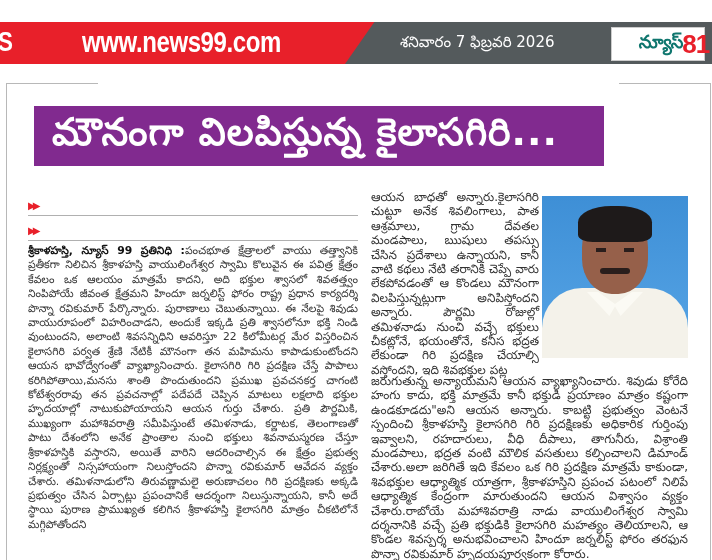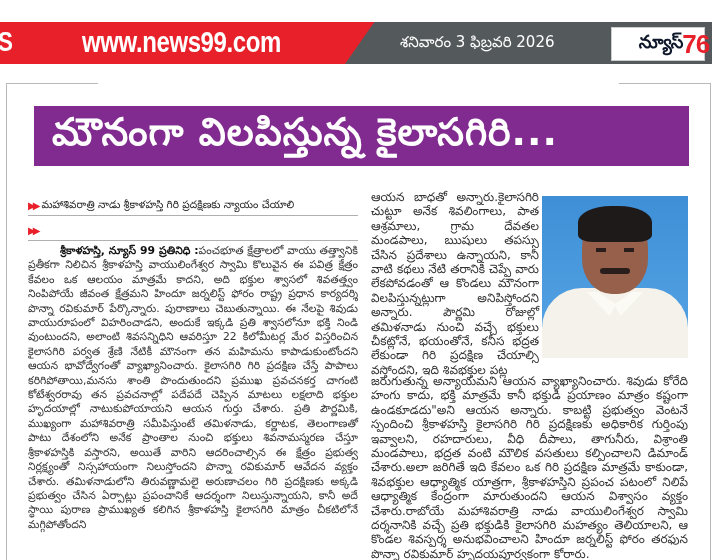--- a/index.html
+++ b/index.html
@@ -36,33 +36,33 @@
     .mh-date {
       position: absolute; left: 400px; top: 11px; color: #fff;
       font-size: 15px;
     }
     .mh-logo {
       position: absolute; left: 611px; top: 5px; width: 92px; height: 32px;
       background: #fff; border: 1px solid #ccc;
       display: flex; align-items: center; justify-content: center;
       font-weight: bold; font-size: 20px; letter-spacing: -1px;
     }
-    .mh-logo .blue { color: #0f172a; font-size: 18px; margin-left: 32px; }
+    .mh-logo .blue { color: #0f766e; font-size: 18px; margin-left: 32px; }
     .mh-logo .red { color: #e8202a; font-size: 26px; font-family: "Liberation Sans", sans-serif; }
 
     .frame {
       position: absolute; left: 6px; top: 83px; width: 698px; height: 480px;
       border-left: 1px solid #b8b8b8;
     }
     .frame-top-l { position: absolute; left: 6px; top: 83px; width: 92px; height: 1px; background: #b8b8b8; }
     .frame-top-r { position: absolute; left: 619px; top: 83px; width: 92px; height: 1px; background: #b8b8b8; }
     .frame-right { position: absolute; left: 710px; top: 83px; width: 1px; height: 480px; background: #b8b8b8; }
 
     .headline {
-      position: absolute; left: 34px; top: 106px; width: 655px; height: 60px;
+      position: absolute; left: 34px; top: 106px; width: 570px; height: 60px;
       background: #812a8f;
       display: flex; align-items: center;
     }
     .headline h1 {
       margin: 0; padding-left: 18px;
       color: #ffffff; font-size: 38px; font-weight: bold; letter-spacing: 1px;
       white-space: nowrap;
     }
 
     .subheads { position: absolute; left: 28px; top: 195px; width: 330px; }
@@ -71,21 +71,21 @@
       border-bottom: 1px solid #b0b0b0; margin-bottom: 4px;
       font-size: 10.5px; color: #222; white-space: nowrap; overflow: hidden;
     }
     .subhead .arrow { color: #e8202a; font-size: 10px; margin-right: 4px; letter-spacing: -3px; }
 
     .col-left {
       position: absolute; left: 28px; top: 244px; width: 330px;
       font-size: 10.8px; line-height: 14.4px; color: #333;
       text-align: justify;
     }
-    .col-left .dateline { font-weight: bold; color: #111; margin-left: 32px; }
+    .col-left .dateline { font-weight: bold; color: #111; }
 
     .col-right-top {
       position: absolute; left: 371px; top: 190px; width: 168px;
       font-size: 12px; line-height: 14.4px; color: #333;
       text-align: justify;
     }
     .col-right-bottom {
       position: absolute; left: 371px; top: 374px; width: 317px;
       font-size: 12px; line-height: 14.4px; color: #333;
       text-align: justify;
@@ -127,40 +127,39 @@
     }
   </style>
 </head>
 <body>
 
 <div class="masthead">
   <div class="mh-red"></div>
   <div class="mh-gray"></div>
   <span class="mh-s">S</span>
   <span class="mh-url">www.news99.com</span>
-  <span class="mh-date">శనివారం 3 ఫిబ్రవరి 2026</span>
+  <span class="mh-date">శనివారం 7 ఫిబ్రవరి 2026</span>
   <div class="mh-logo">
     <span class="blue">న్యూస్</span>
-    <span class="red">76</span>
+    <span class="red">81</span>
   </div>
 </div>
 
 <div class="frame"></div>
 <div class="frame-top-l"></div>
 <div class="frame-top-r"></div>
 <div class="frame-right"></div>
 
 <div class="headline">
   <h1>మౌనంగా విలపిస్తున్న కైలాసగిరి...</h1>
 </div>
 
 <div class="subheads">
   <div class="subhead">
     <span class="arrow">▶▶</span>
-    <span>మహాశివరాత్రి నాడు శ్రీకాళహస్తి గిరి ప్రదక్షిణకు న్యాయం చేయాలి</span>
   </div>
   <div class="subhead">
     <span class="arrow">▶▶</span>
   </div>
 </div>
 
 <div class="col-left">
   <span class="dateline">శ్రీకాళహస్తి, న్యూస్ 99 ప్రతినిధి :</span><span>పంచభూత క్షేత్రాలలో వాయు తత్త్వానికి ప్రతీకగా నిలిచిన శ్రీకాళహస్తి వాయులింగేశ్వర స్వామి కొలువైన ఈ పవిత్ర క్షేత్రం కేవలం ఒక ఆలయం మాత్రమే కాదని, అది భక్తుల శ్వాసలో శివతత్త్వం నింపిపోయే జీవంత క్షేత్రమని హిందూ జర్నలిస్ట్ ఫోరం రాష్ట్ర ప్రధాన కార్యదర్శి పొన్నా రవికుమార్ పేర్కొన్నారు. పురాణాలు చెబుతున్నాయి. ఈ నేలపై శివుడు వాయురూపంలో విహరించాడని, అందుకే ఇక్కడి ప్రతి శ్వాసలోనూ భక్తి నిండి వుంటుందని, అలాంటి శివసన్నిధిని ఆవరిస్తూ 22 కిలోమీటర్ల మేర విస్తరించిన కైలాసగిరి పర్వత శ్రేణి నేటికీ మౌనంగా తన మహిమను కాపాడుకుంటోందని ఆయన భావోద్వేగంతో వ్యాఖ్యానించారు. కైలాసగిరి గిరి ప్రదక్షిణ చేస్తే పాపాలు కరిగిపోతాయి,మనసు శాంతి పొందుతుందని ప్రముఖ ప్రవచనకర్త చాగంటి కోటేశ్వరరావు తన ప్రవచనాల్లో పదేపదే చెప్పిన మాటలు లక్షలాది భక్తుల హృదయాల్లో నాటుకుపోయాయని ఆయన గుర్తు చేశారు. ప్రతి పౌర్ణమికి, ముఖ్యంగా మహాశివరాత్రి సమీపిస్తుంటే తమిళనాడు, కర్ణాటక, తెలంగాణతో పాటు దేశంలోని అనేక ప్రాంతాల నుంచి భక్తులు శివనామస్మరణ చేస్తూ శ్రీకాళహస్తికి వస్తారని, అయితే వారిని ఆదరించాల్సిన ఈ క్షేత్రం ప్రభుత్వ నిర్లక్ష్యంతో నిస్సహాయంగా నిలుస్తోందని పొన్నా రవికుమార్ ఆవేదన వ్యక్తం చేశారు. తమిళనాడులోని తిరువణ్ణామలై అరుణాచలం గిరి ప్రదక్షిణకు అక్కడి ప్రభుత్వం చేసిన ఏర్పాట్లు ప్రపంచానికే ఆదర్శంగా నిలుస్తున్నాయని, కానీ అదే స్థాయి పురాణ ప్రాముఖ్యత కలిగిన శ్రీకాళహస్తి కైలాసగిరి మాత్రం చీకటిలోనే మగ్గిపోతోందని</span>
 </div>
 

